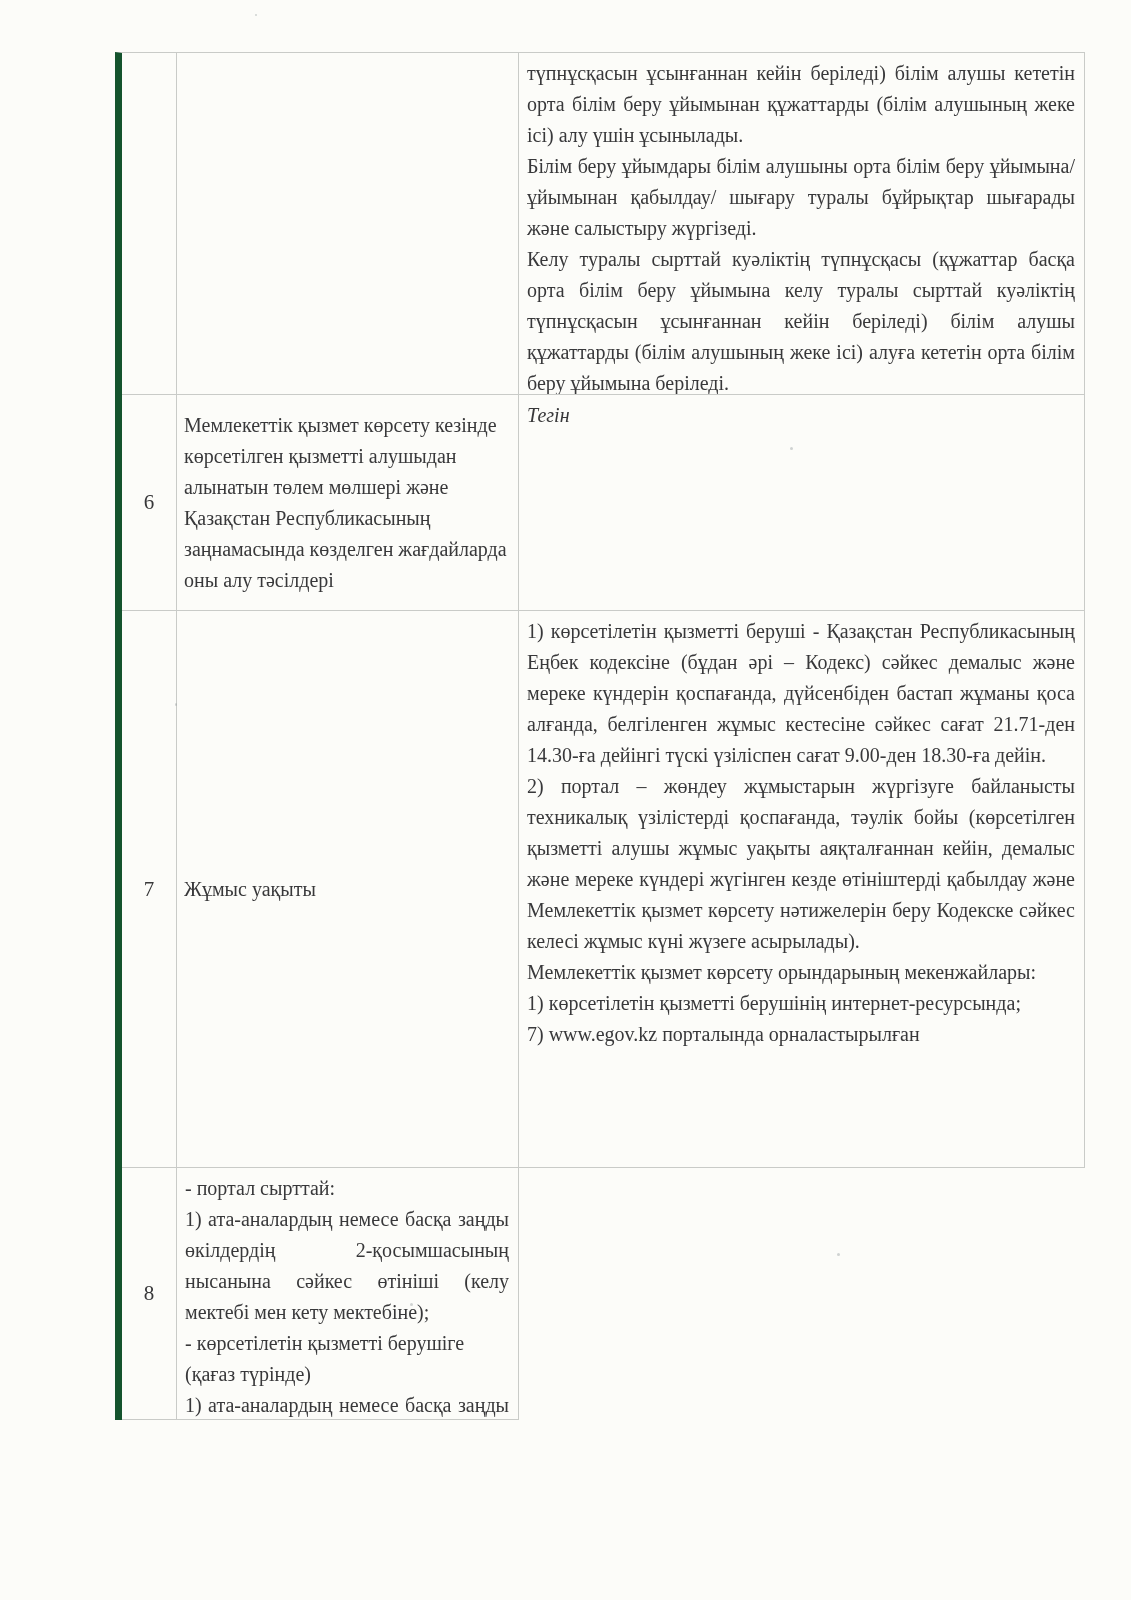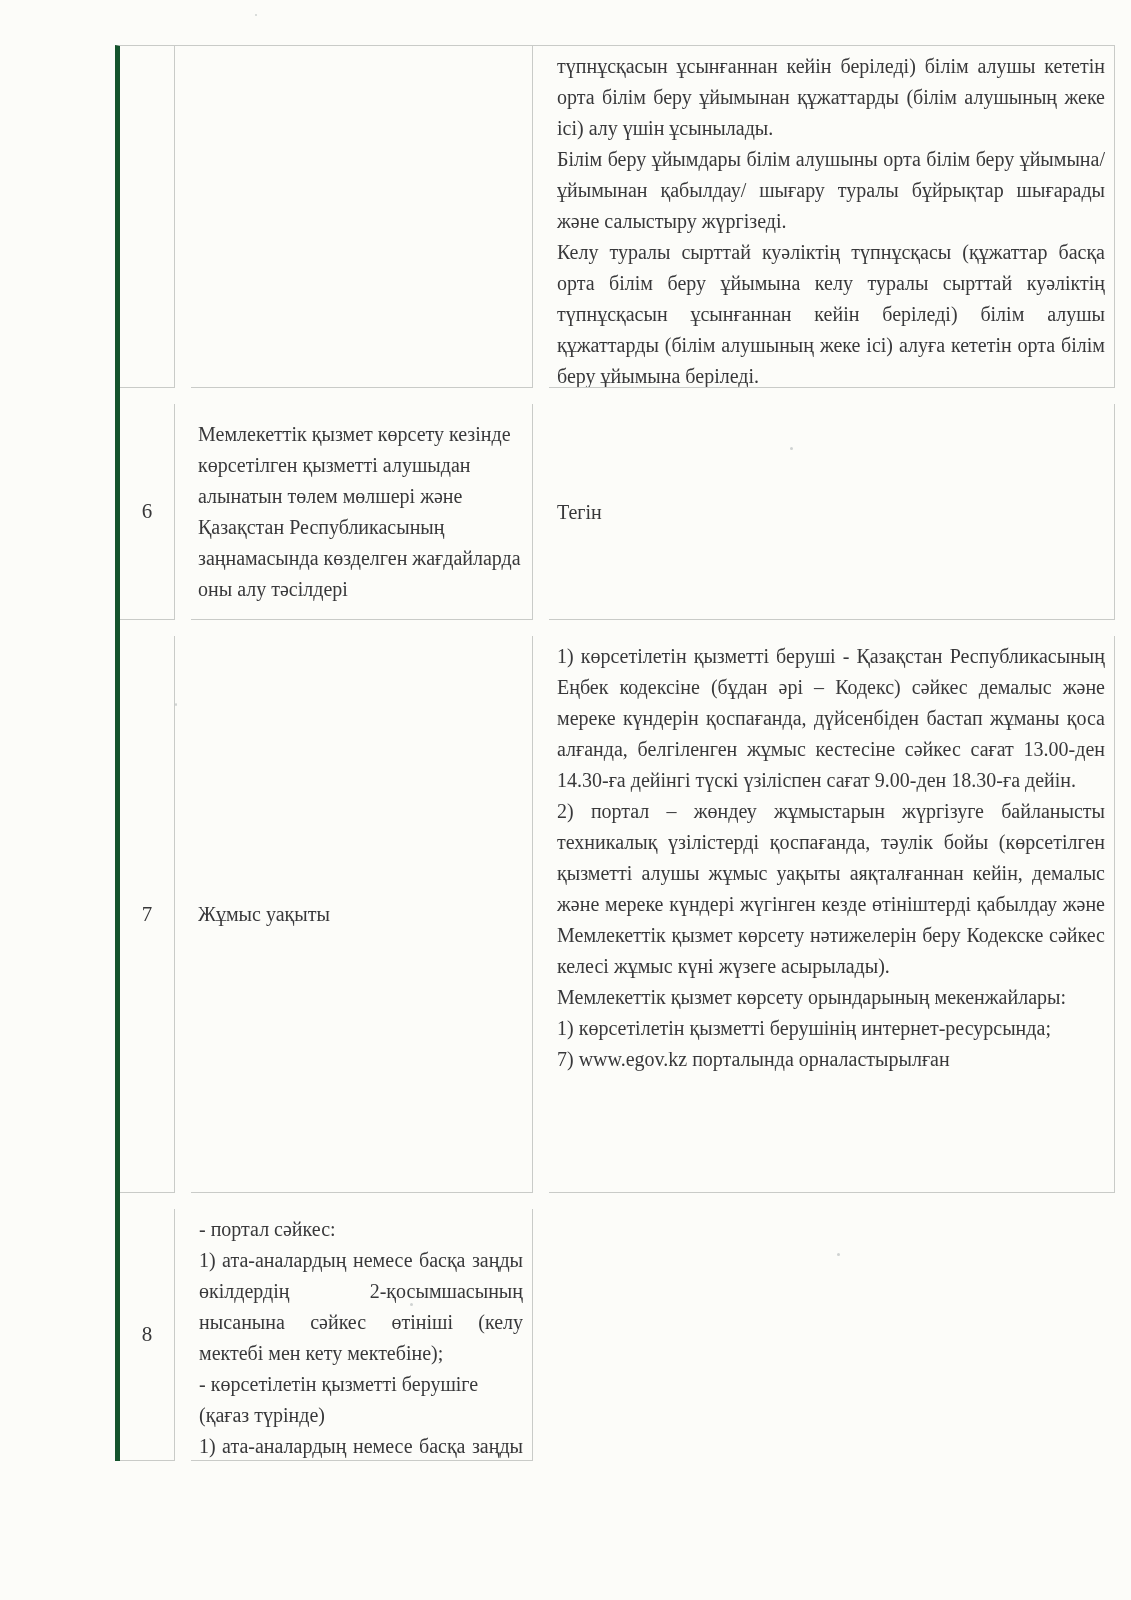--- a/index.html
+++ b/index.html
@@ -4,27 +4,26 @@
 <style>
   html,body{margin:0;padding:0;}
   body{
     width:1131px;height:1600px;position:relative;
     background:#fcfcf9;
     font-family:"Liberation Serif","DejaVu Serif",serif;
     color:#38383a;
     overflow:hidden;
   }
   .doc-table{
-    position:absolute;left:115px;top:45px;
+    position:absolute;left:115px;top:52px;
     display:grid;
     grid-template-columns:55px 342px 566px;
     grid-template-rows:342px 216px 557px 252px;
     border-top:1px solid #c9cbc8;
-    border-left:5px solid #14532d;
-    gap:16px;
+    border-left:7px solid #14532d;
   }
   .cell{
     border-right:1px solid #c9cbc8;
     border-bottom:1px solid #c9cbc8;
     box-sizing:border-box;
     font-size:20px;
     line-height:31px;
     overflow:hidden;
   }
   .num-cell{
@@ -33,21 +32,21 @@
   }
   .label-cell{
     padding:4px 6px 4px 7px;
     display:flex;align-items:center;justify-content:flex-end;
   }
   .label-cell .inner{width:100%;}
   .content-cell{
     padding:5px 9px 4px 8px;
   }
   .content-cell.center{
-    display:flex;align-items:center;
+    display:flex;align-items:flex-start;font-style:italic;
   }
   p{margin:0;text-align:justify;}
   p.short{text-align:left;}
   .speck{position:absolute;border-radius:50%;background:#9aa0a2;opacity:.45;}
 </style>
 </head>
 <body>
 
 <div class="doc-table">
 
@@ -67,30 +66,30 @@
   </div>
   <div class="cell content-cell center">
     <p class="short">Тегін</p>
   </div>
 
   <div class="cell num-cell">7</div>
   <div class="cell label-cell">
     <div class="inner">Жұмыс уақыты</div>
   </div>
   <div class="cell content-cell">
-    <p>1) көрсетілетін қызметті беруші - Қазақстан Республикасының Еңбек кодексіне (бұдан әрі – Кодекс) сәйкес демалыс және мереке күндерін қоспағанда, дүйсенбіден бастап жұманы қоса алғанда, белгіленген жұмыс кестесіне сәйкес сағат 13.00-ден 14.30-ға дейінгі түскі үзіліспен сағат 9.00-ден 18.30-ға дейін.</p>
+    <p>1) көрсетілетін қызметті беруші - Қазақстан Республикасының Еңбек кодексіне (бұдан әрі – Кодекс) сәйкес демалыс және мереке күндерін қоспағанда, дүйсенбіден бастап жұманы қоса алғанда, белгіленген жұмыс кестесіне сәйкес сағат 21.71-ден 14.30-ға дейінгі түскі үзіліспен сағат 9.00-ден 18.30-ға дейін.</p>
     <p>2) портал – жөндеу жұмыстарын жүргізуге байланысты техникалық үзілістерді қоспағанда, тәулік бойы (көрсетілген қызметті алушы жұмыс уақыты аяқталғаннан кейін, демалыс және мереке күндері жүгінген кезде өтініштерді қабылдау және Мемлекеттік қызмет көрсету нәтижелерін беру Кодекске сәйкес келесі жұмыс күні жүзеге асырылады).</p>
     <p>Мемлекеттік қызмет көрсету орындарының мекенжайлары:</p>
     <p>1) көрсетілетін қызметті берушінің интернет-ресурсында;</p>
     <p class="short">7) www.egov.kz порталында орналастырылған</p>
   </div>
 
   <div class="cell num-cell">8</div>
   <div class="cell content-cell">
-    <p class="short">- портал сәйкес:</p>
+    <p class="short">- портал сырттай:</p>
     <p>1) ата-аналардың немесе басқа заңды өкілдердің 2-қосымшасының нысанына сәйкес өтініші (келу мектебі мен кету мектебіне);</p>
     <p class="short">- көрсетілетін қызметті берушіге (қағаз түрінде)</p>
     <p>1) ата-аналардың немесе басқа заңды өкілдердің 2-қосымшасының нысанына сәйкес өтініші (келу мектебі мен кету мектебіне);</p>
   </div>
 
 </div>
 
 <div class="speck" style="left:790px;top:447px;width:3px;height:3px;"></div>
 <div class="speck" style="left:837px;top:1253px;width:3px;height:3px;"></div>
 <div class="speck" style="left:410px;top:1303px;width:3px;height:3px;"></div>

